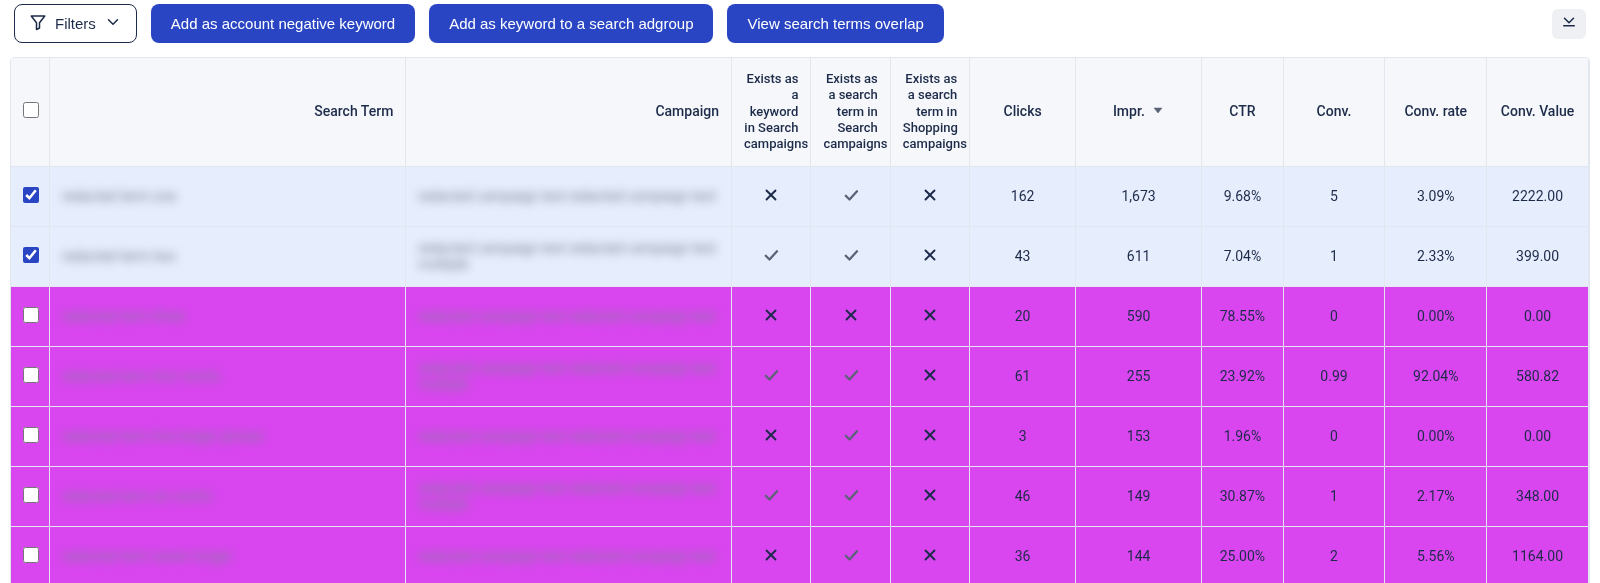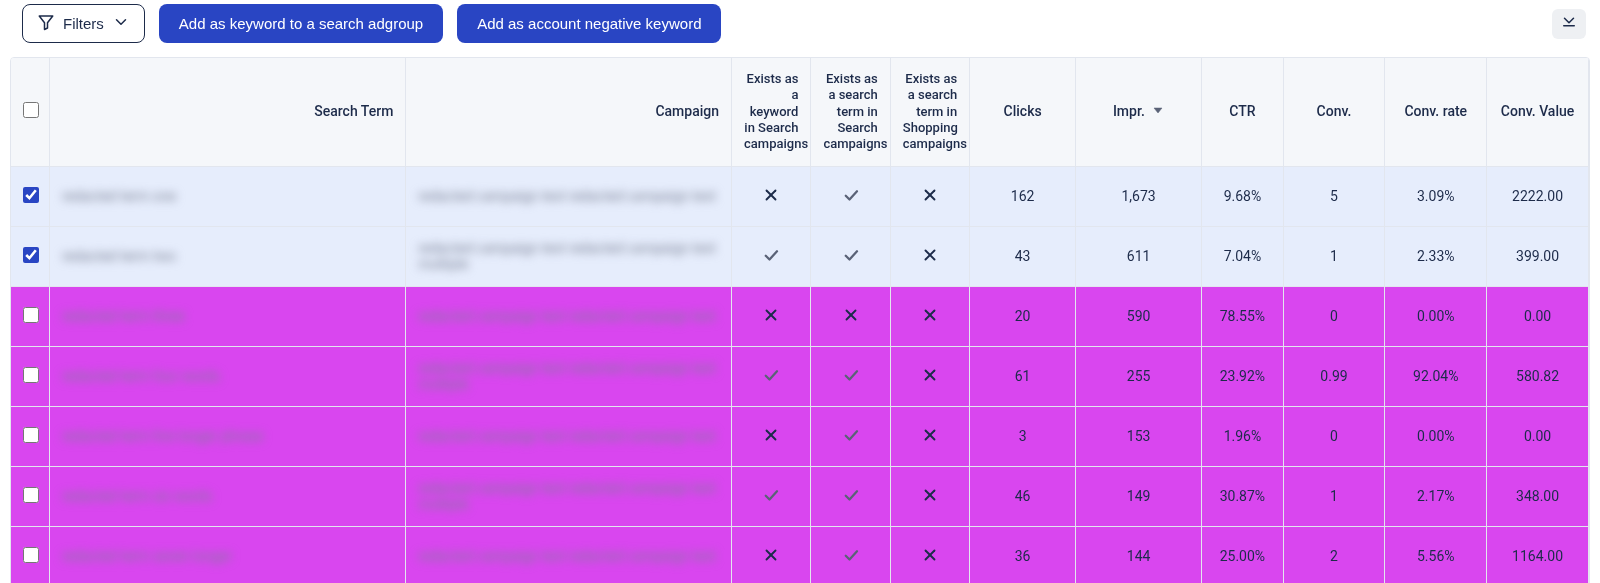--- a/index.html
+++ b/index.html
@@ -7,21 +7,21 @@
       font-family: -apple-system, BlinkMacSystemFont, "Segoe UI", Roboto, Helvetica, Arial, sans-serif;
       background: #fff;
       color: #1d2b4a;
       font-size: 14px;
       width: 1600px;
     }
     .toolbar {
       display: flex;
       align-items: center;
       gap: 14px;
-      padding: 4px 14px 14px 22px;
+      padding: 4px 14px 14px 14px;
     }
     .filters-btn {
       display: inline-flex;
       align-items: center;
       gap: 8px;
       border: 1.5px solid #1d2b4a;
       border-radius: 8px;
       background: #fff;
       padding: 8px 14px;
       font-size: 15px;
@@ -125,22 +125,23 @@
           <polygon points="3 4 21 4 14 13 14 20 10 22 10 13 3 4"></polygon>
         </svg>
     </span>
     <span>Filters</span>
     <span>
       <svg viewBox="0 0 24 24" fill="none" stroke-width="2" stroke-linecap="round" stroke-linejoin="round">
           <polyline points="6 9 12 15 18 9"></polyline>
         </svg>
     </span>
   </button>
+  <button class="primary-btn">Add as account negative keyword</button>
   <button class="primary-btn">Add as keyword to a search adgroup</button>
-  <button class="primary-btn">Add as account negative keyword</button>
+  <button class="primary-btn">View search terms overlap</button>
   <div class="toolbar-spacer"></div>
   <button class="collapse-btn">
     <span>
       <svg viewBox="0 0 24 24" fill="none" stroke-width="2" stroke-linecap="round" stroke-linejoin="round">
           <polyline points="6 7 12 13 18 7"></polyline>
           <line x1="5" y1="17" x2="19" y2="17"></line>
         </svg>
     </span>
   </button>
 </div>

